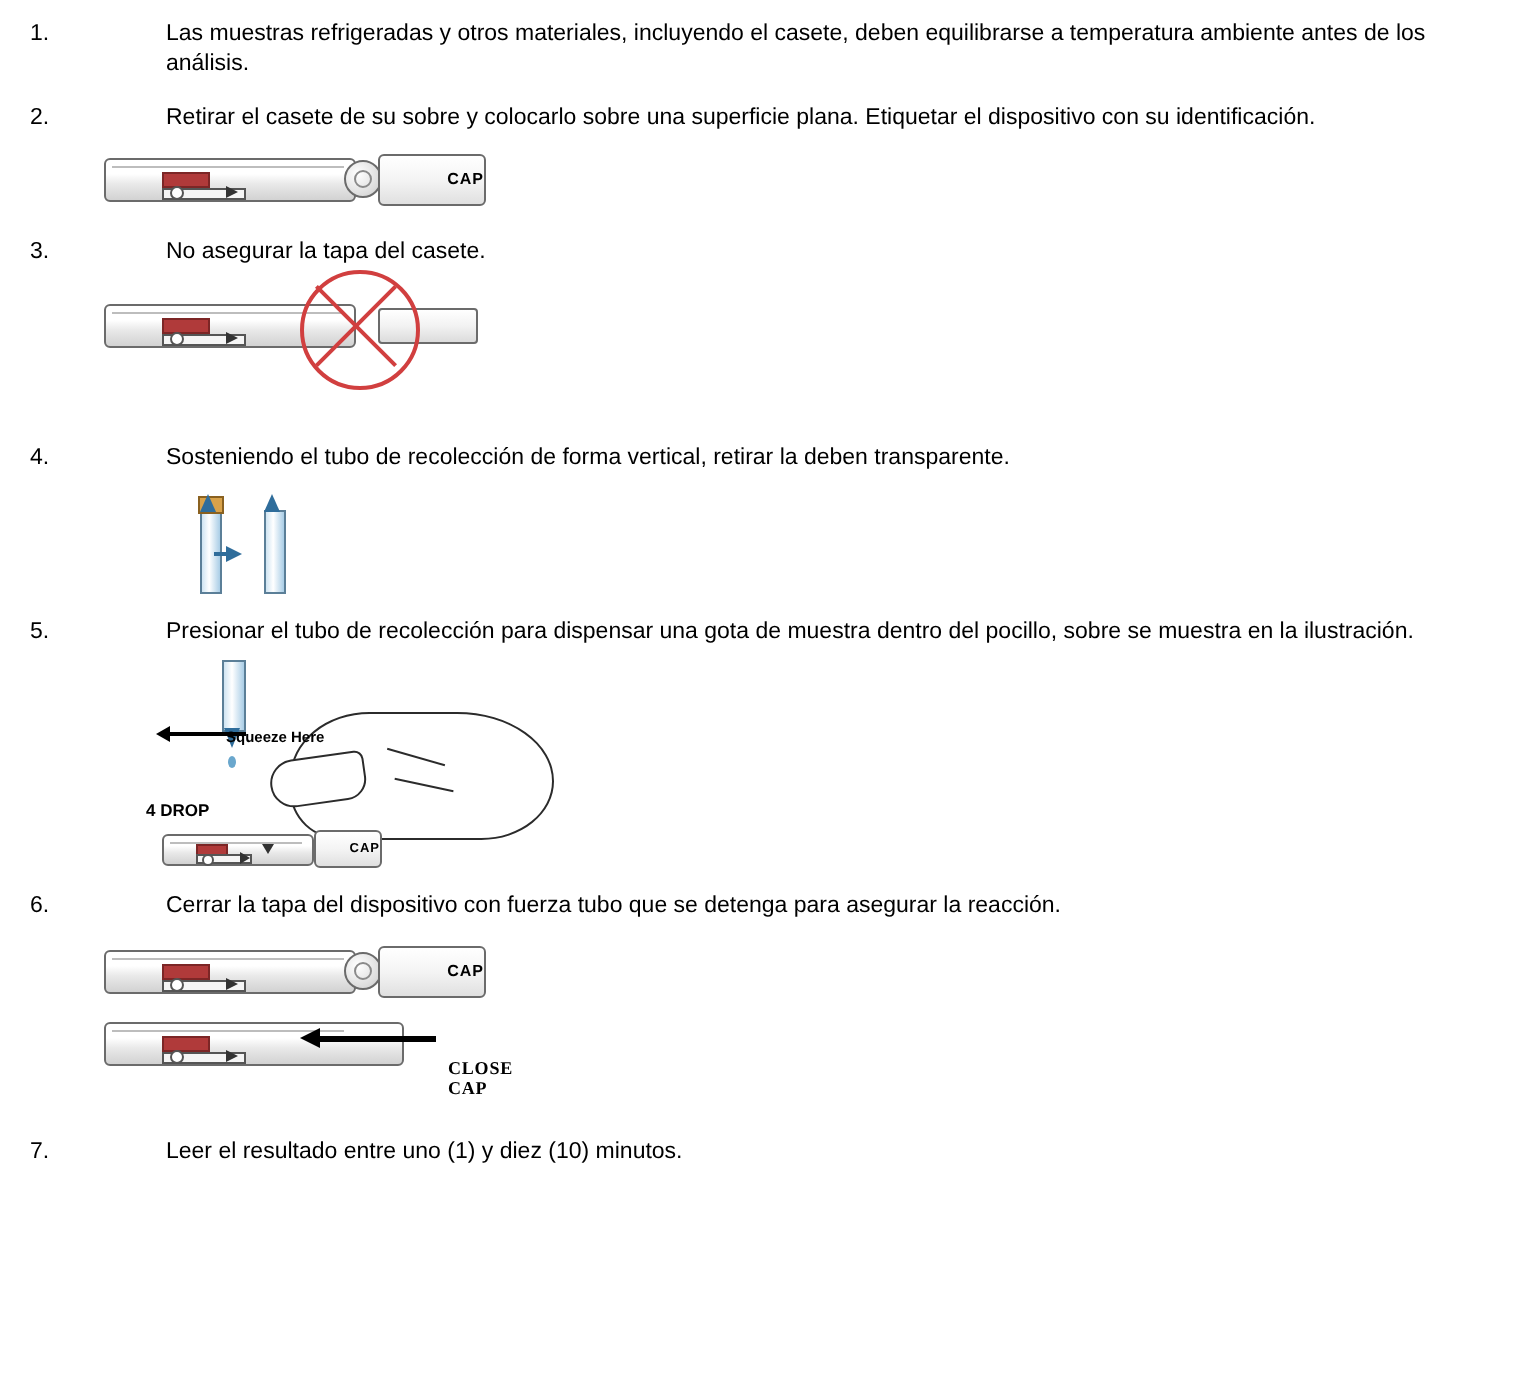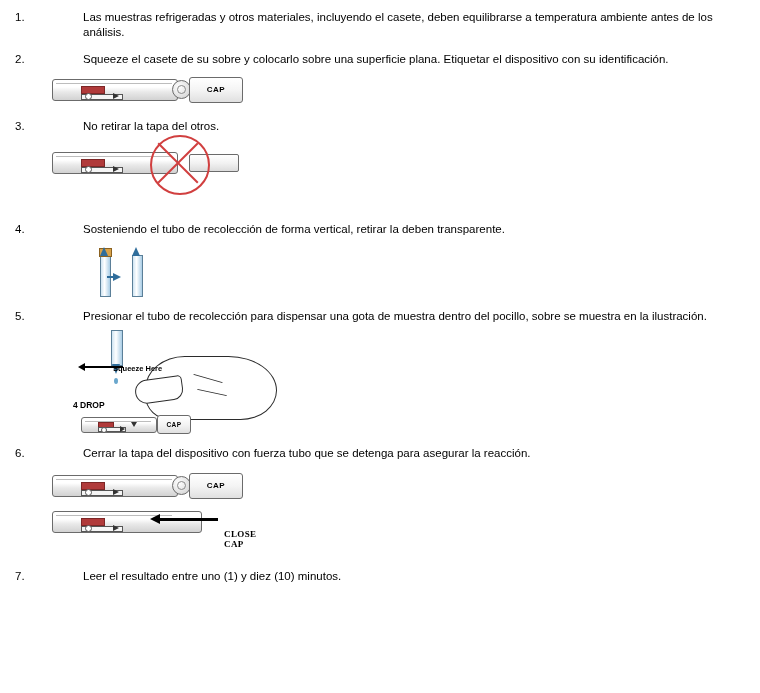--- a/index.html
+++ b/index.html
@@ -158,21 +158,21 @@
     border-radius: 3px;
     background: linear-gradient(to bottom, #ffffff 0%, #f4f4f4 50%, #e0e0e0 100%);
   }
   .cass-cap-label {
     position: absolute;
     left: 0;
     top: 0;
     width: 52px;
     height: 24px;
     line-height: 24px;
-    text-align: center;
+    text-align: right;
     font-size: 8px;
     font-weight: bold;
     letter-spacing: 0.5px;
     color: #000;
   }
   
   .cass-tube {
     position: absolute;
     left: 137px;
     top: 6px;
@@ -415,41 +415,41 @@
     <div class="step">
       <div class="step-row">
         <div class="step-num">1.</div>
         <div class="step-text">Las muestras refrigeradas y otros materiales, incluyendo el casete, deben equilibrarse a temperatura ambiente antes de los análisis.</div>
       </div>
     </div>
 
     <div class="step" style="margin-top:12px;">
       <div class="step-row">
         <div class="step-num">2.</div>
-        <div class="step-text">Squeeze el casete de su sobre y colocarlo sobre una superficie plana. Etiquetar el dispositivo con su identificación.</div>
+        <div class="step-text">Retirar el casete de su sobre y colocarlo sobre una superficie plana. Etiquetar el dispositivo con su identificación.</div>
       </div>
       <div class="fig" style="margin-top:8px;margin-left:38px;">
         <div class="cassette">
           <div class="cass-body">
             <div class="cass-win"></div>
             <div class="cass-slot"></div>
             <div class="cass-arrow"></div>
           </div>
           <div class="cass-knob"></div>
           <div class="cass-cap">
             <div class="cass-cap-label">CAP</div>
           </div>
         </div>
       </div>
     </div>
 
     <div class="step" style="margin-top:14px;">
       <div class="step-row">
         <div class="step-num">3.</div>
-        <div class="step-text">No retirar la tapa del otros.</div>
+        <div class="step-text">No asegurar la tapa del casete.</div>
       </div>
       <div class="fig" style="margin-top:14px;margin-left:38px;height:56px;">
         <div class="cassette">
           <div class="cass-body">
             <div class="cass-win"></div>
             <div class="cass-slot"></div>
             <div class="cass-arrow"></div>
           </div>
           <div class="cass-tube"></div>
           <div class="no-sign"></div>

